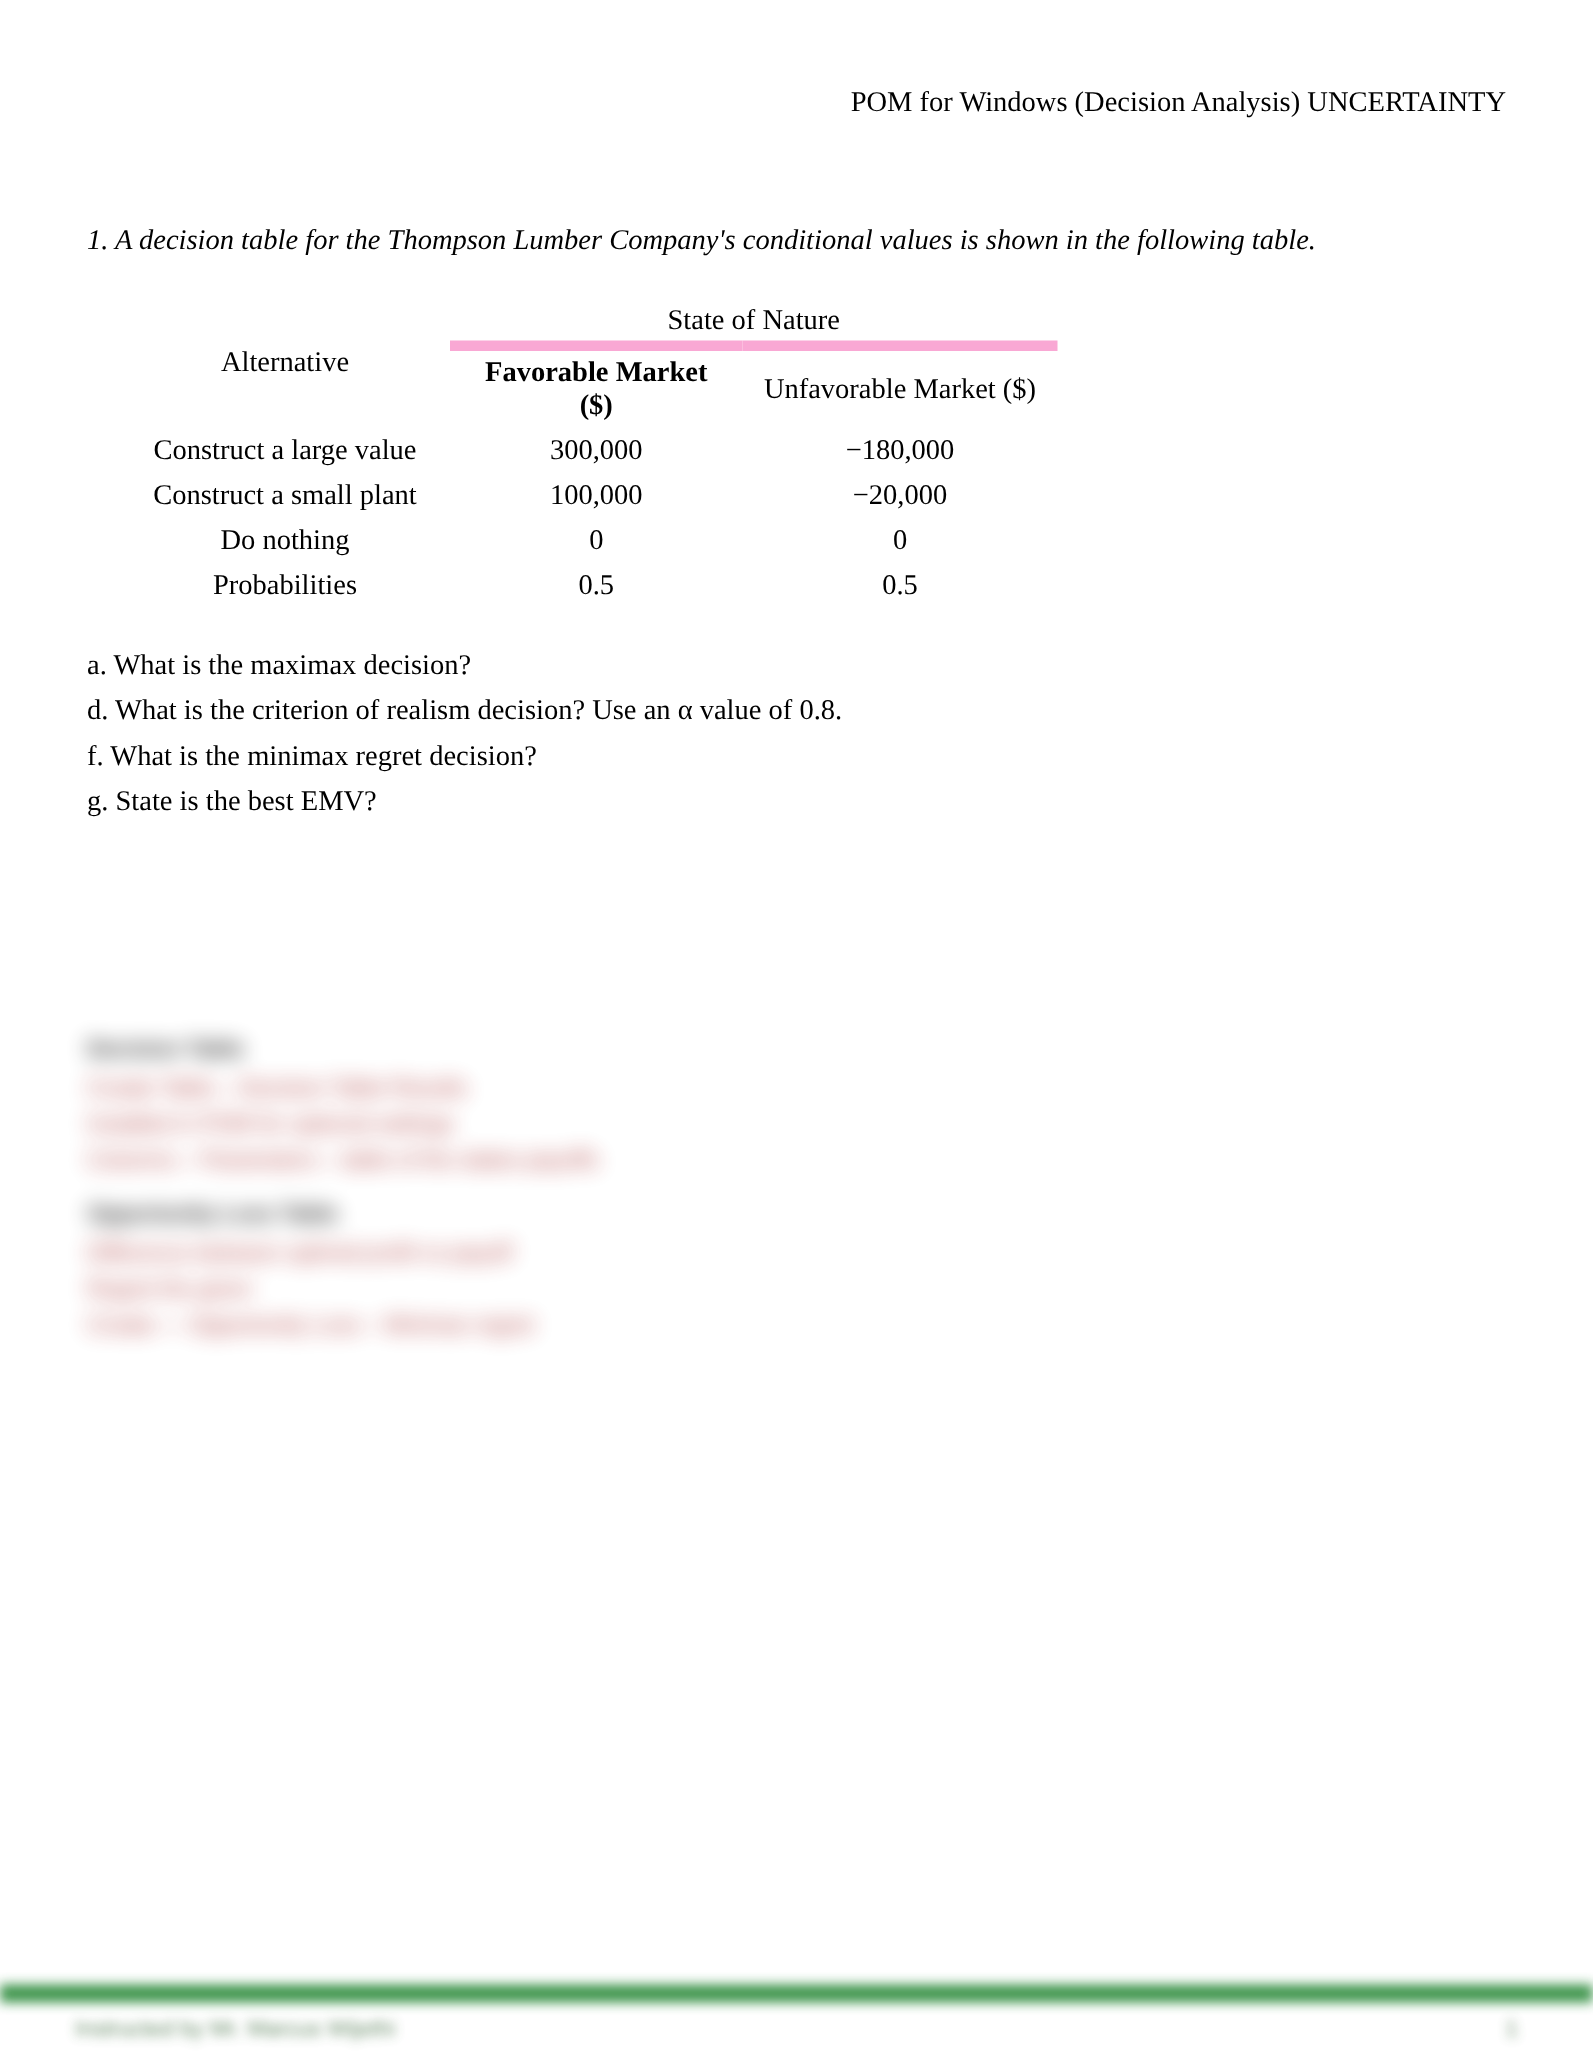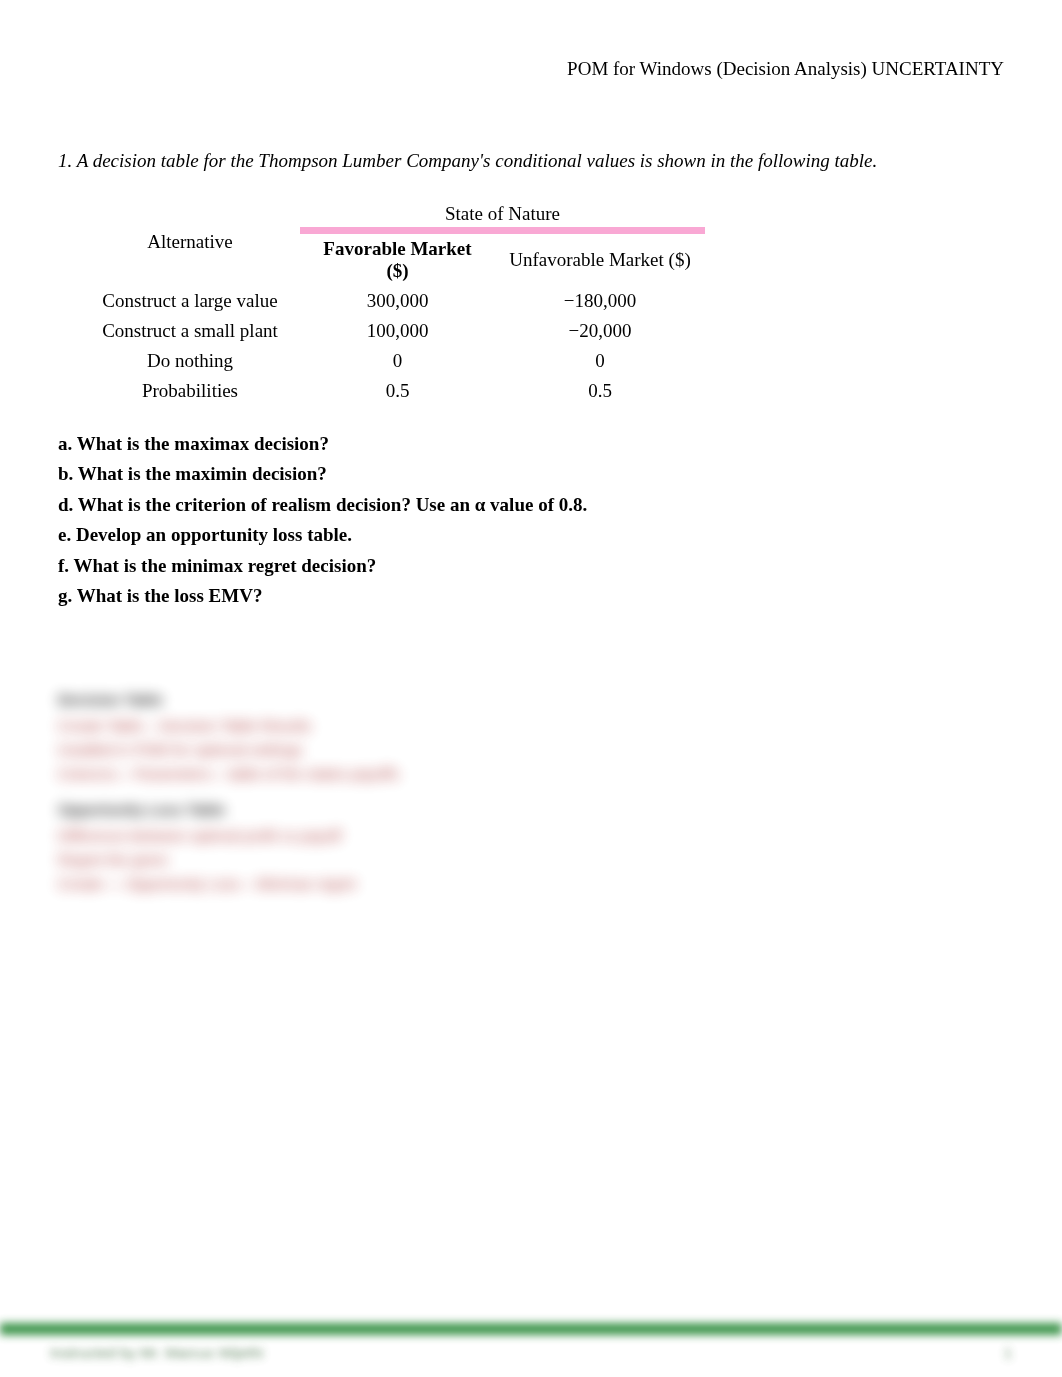--- a/index.html
+++ b/index.html
@@ -32,21 +32,21 @@
     vertical-align: middle;
   }
   .tbl .alt-col { width: 220px; }
   .tbl .fav-col { width: 195px; font-weight: bold; }
   .tbl .unfav-col { width: 210px; }
   .tbl .row-header { text-align: center; }
   .tbl .son-header {
     border-bottom: 7px solid #f9a8d4;
     padding-bottom: 2px;
   }
-  .questions { line-height: 1.5; margin-top: 4px; font-weight: bold; }
+  .questions { line-height: 1.5; margin-top: 4px; }
   .questions div { margin-bottom: 2px; }
 
   .blur-block {
     position: absolute;
     left: 58px;
     top: 688px;
     width: 510px;
     filter: blur(7px);
     color: #a02020;
     font-family: Arial, Helvetica, sans-serif;
@@ -126,25 +126,23 @@
   <tr>
     <td class="row-header">Probabilities</td>
     <td>0.5</td>
     <td>0.5</td>
   </tr>
 </tbody>
   </table>
 
 <div class="questions">
   <div>a. What is the maximax decision?</div>
-  <div>b. What is the maximin decision?</div>
   <div>d. What is the criterion of realism decision? Use an α value of 0.8.</div>
-  <div>e. Develop an opportunity loss table.</div>
   <div>f. What is the minimax regret decision?</div>
-  <div>g. What is the loss EMV?</div>
+  <div>g. State is the best EMV?</div>
 </div>
 
 <div class="blur-block">
   <div class="grp">
     <div class="lbl">Decision Table</div>
     <div>Create Table – Decision Table Results</div>
     <div>Installed in POM for optional settings</div>
     <div>Columns – Parameters – table of the states payoffs</div>
   </div>
   <div class="grp">

